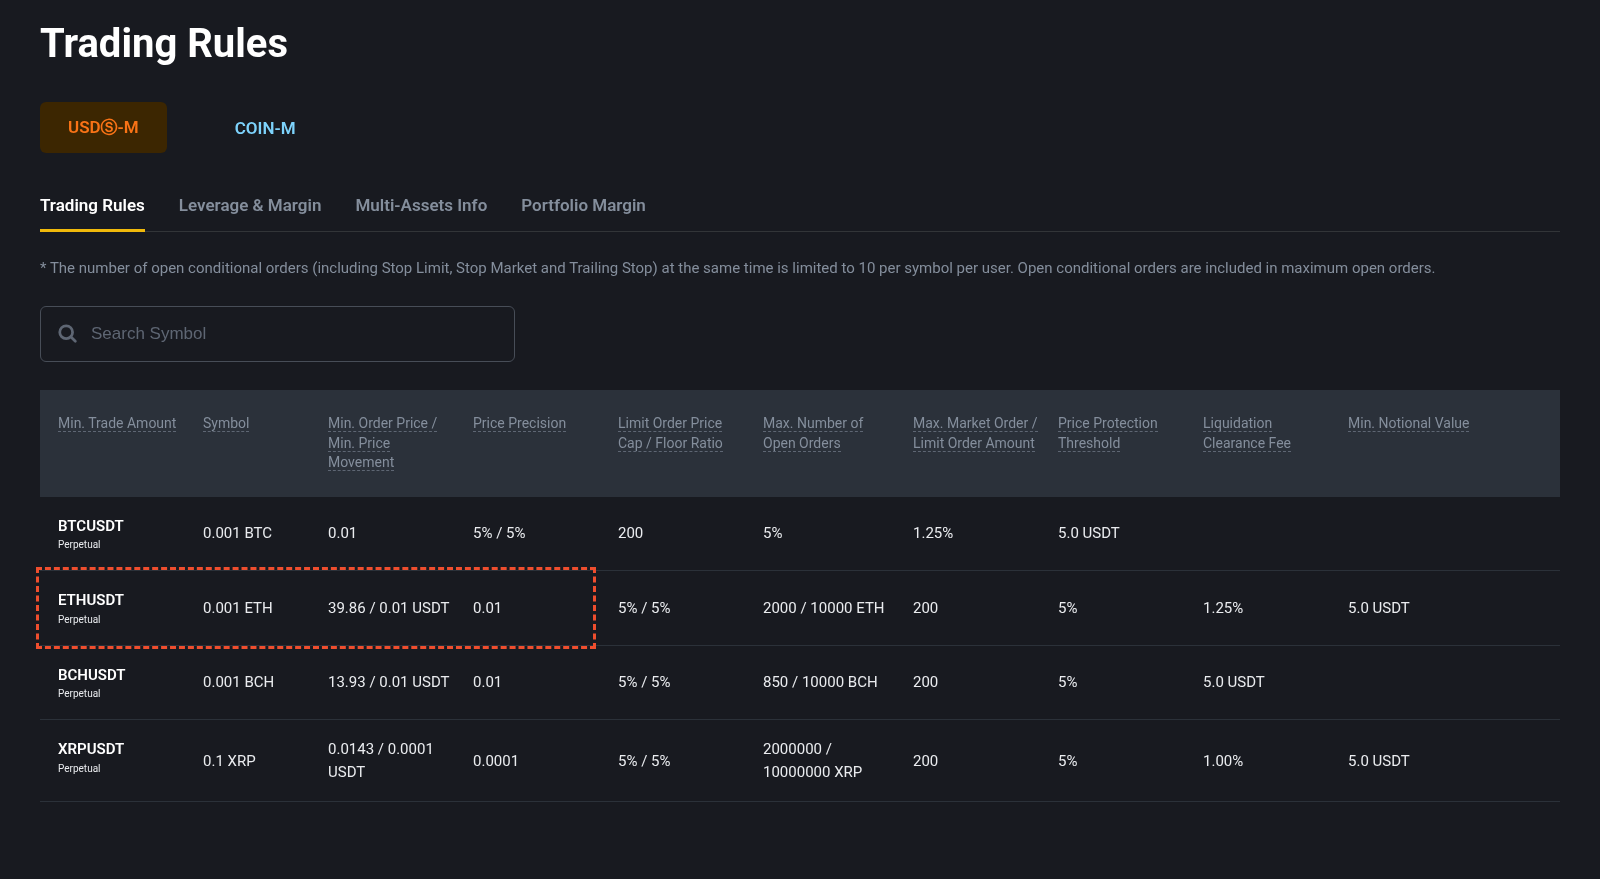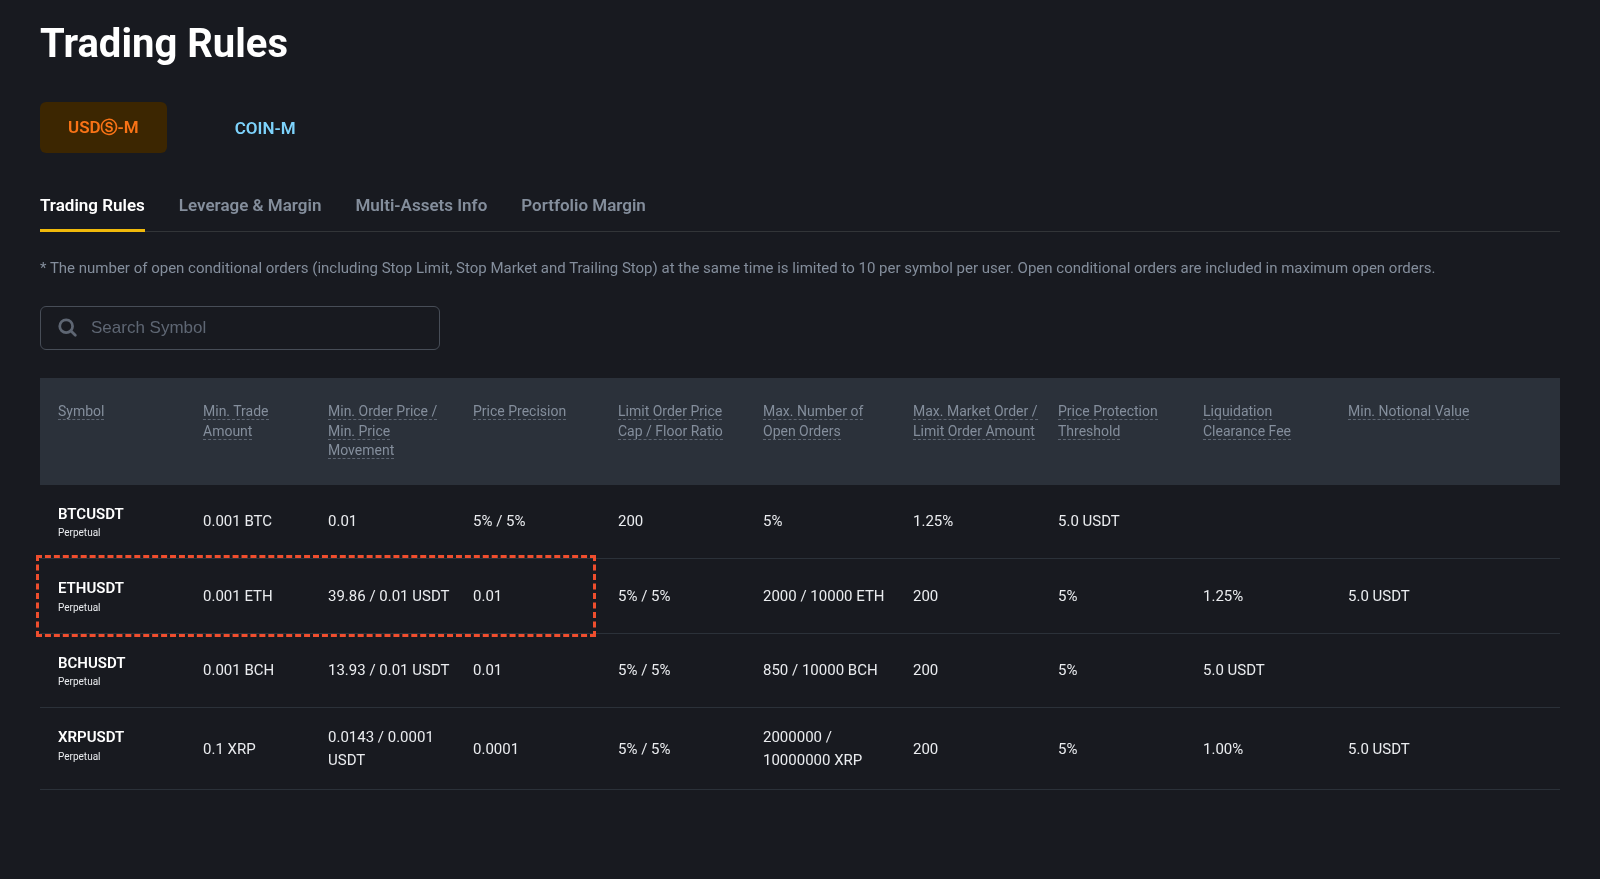--- a/index.html
+++ b/index.html
@@ -61,22 +61,22 @@
       font-size: 15px;
       line-height: 1.6;
       margin-bottom: 26px;
     }
     .search-wrap {
       display: inline-flex;
       align-items: center;
       background: #181a20;
       border: 1px solid #474d57;
       border-radius: 6px;
-      padding: 10px 16px;
-      width: 400px;
+      padding: 16px 16px;
+      width: 475px;
       margin-bottom: 28px;
     }
     .search-wrap svg { flex-shrink: 0; }
     .search-input {
       background: transparent;
       border: none;
       outline: none;
       color: #eaecef;
       font-size: 17px;
       margin-left: 12px;
@@ -155,22 +155,22 @@
 <div class="search-wrap">
   <svg width="22" height="22" viewBox="0 0 24 24" fill="none" stroke="#5e6673" stroke-width="3" stroke-linecap="round">
       <circle cx="10" cy="10" r="7"></circle>
       <line x1="20" y1="20" x2="15" y2="15"></line>
     </svg>
   <input class="search-input" placeholder="Search Symbol" style="">
 </div>
 
 <div class="table-container">
   <div class="thead">
+    <div class="th"><span class="th-underline">Min. Trade Amount</span></div>
     <div class="th"><span class="th-underline">Symbol</span></div>
-    <div class="th"><span class="th-underline">Min. Trade Amount</span></div>
     <div class="th"><span class="th-underline">Min. Order Price / Min. Price Movement</span></div>
     <div class="th"><span class="th-underline">Price Precision</span></div>
     <div class="th"><span class="th-underline">Limit Order Price Cap / Floor Ratio</span></div>
     <div class="th"><span class="th-underline">Max. Number of Open Orders</span></div>
     <div class="th"><span class="th-underline">Max. Market Order / Limit Order Amount</span></div>
     <div class="th"><span class="th-underline">Price Protection Threshold</span></div>
     <div class="th"><span class="th-underline">Liquidation Clearance Fee</span></div>
     <div class="th"><span class="th-underline">Min. Notional Value</span></div>
   </div>
   <div class="tbody" id="tbody">

